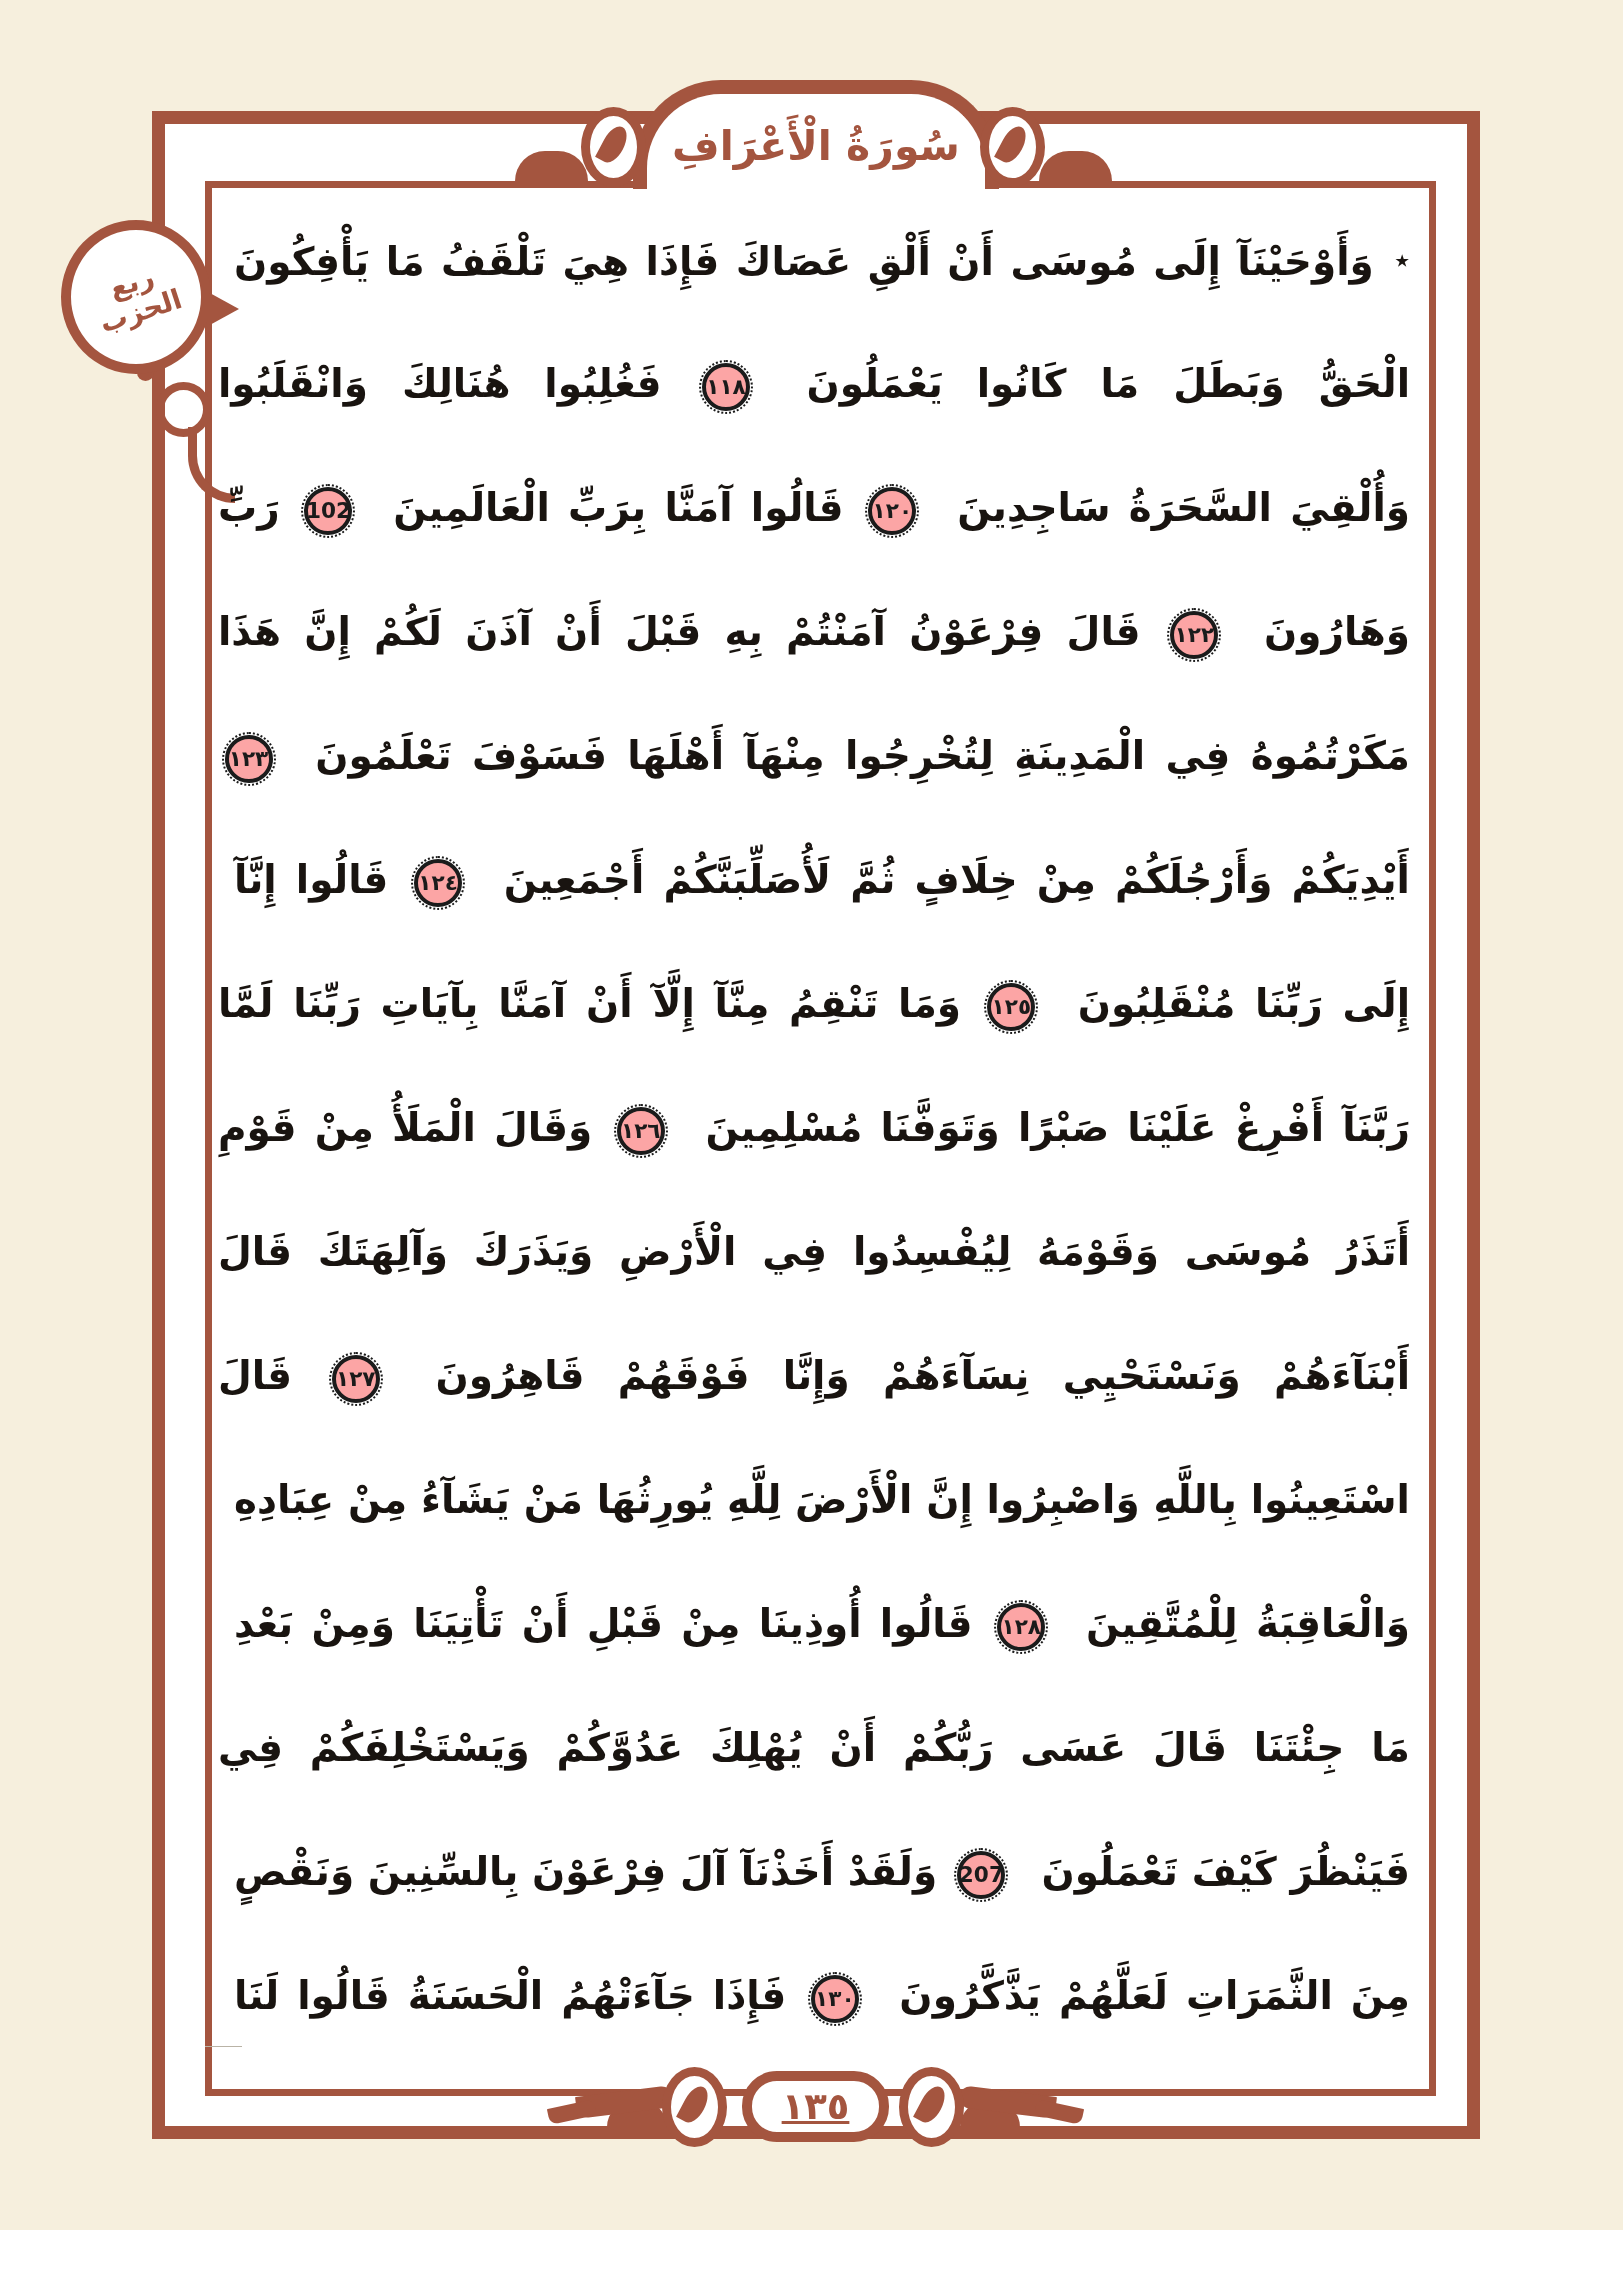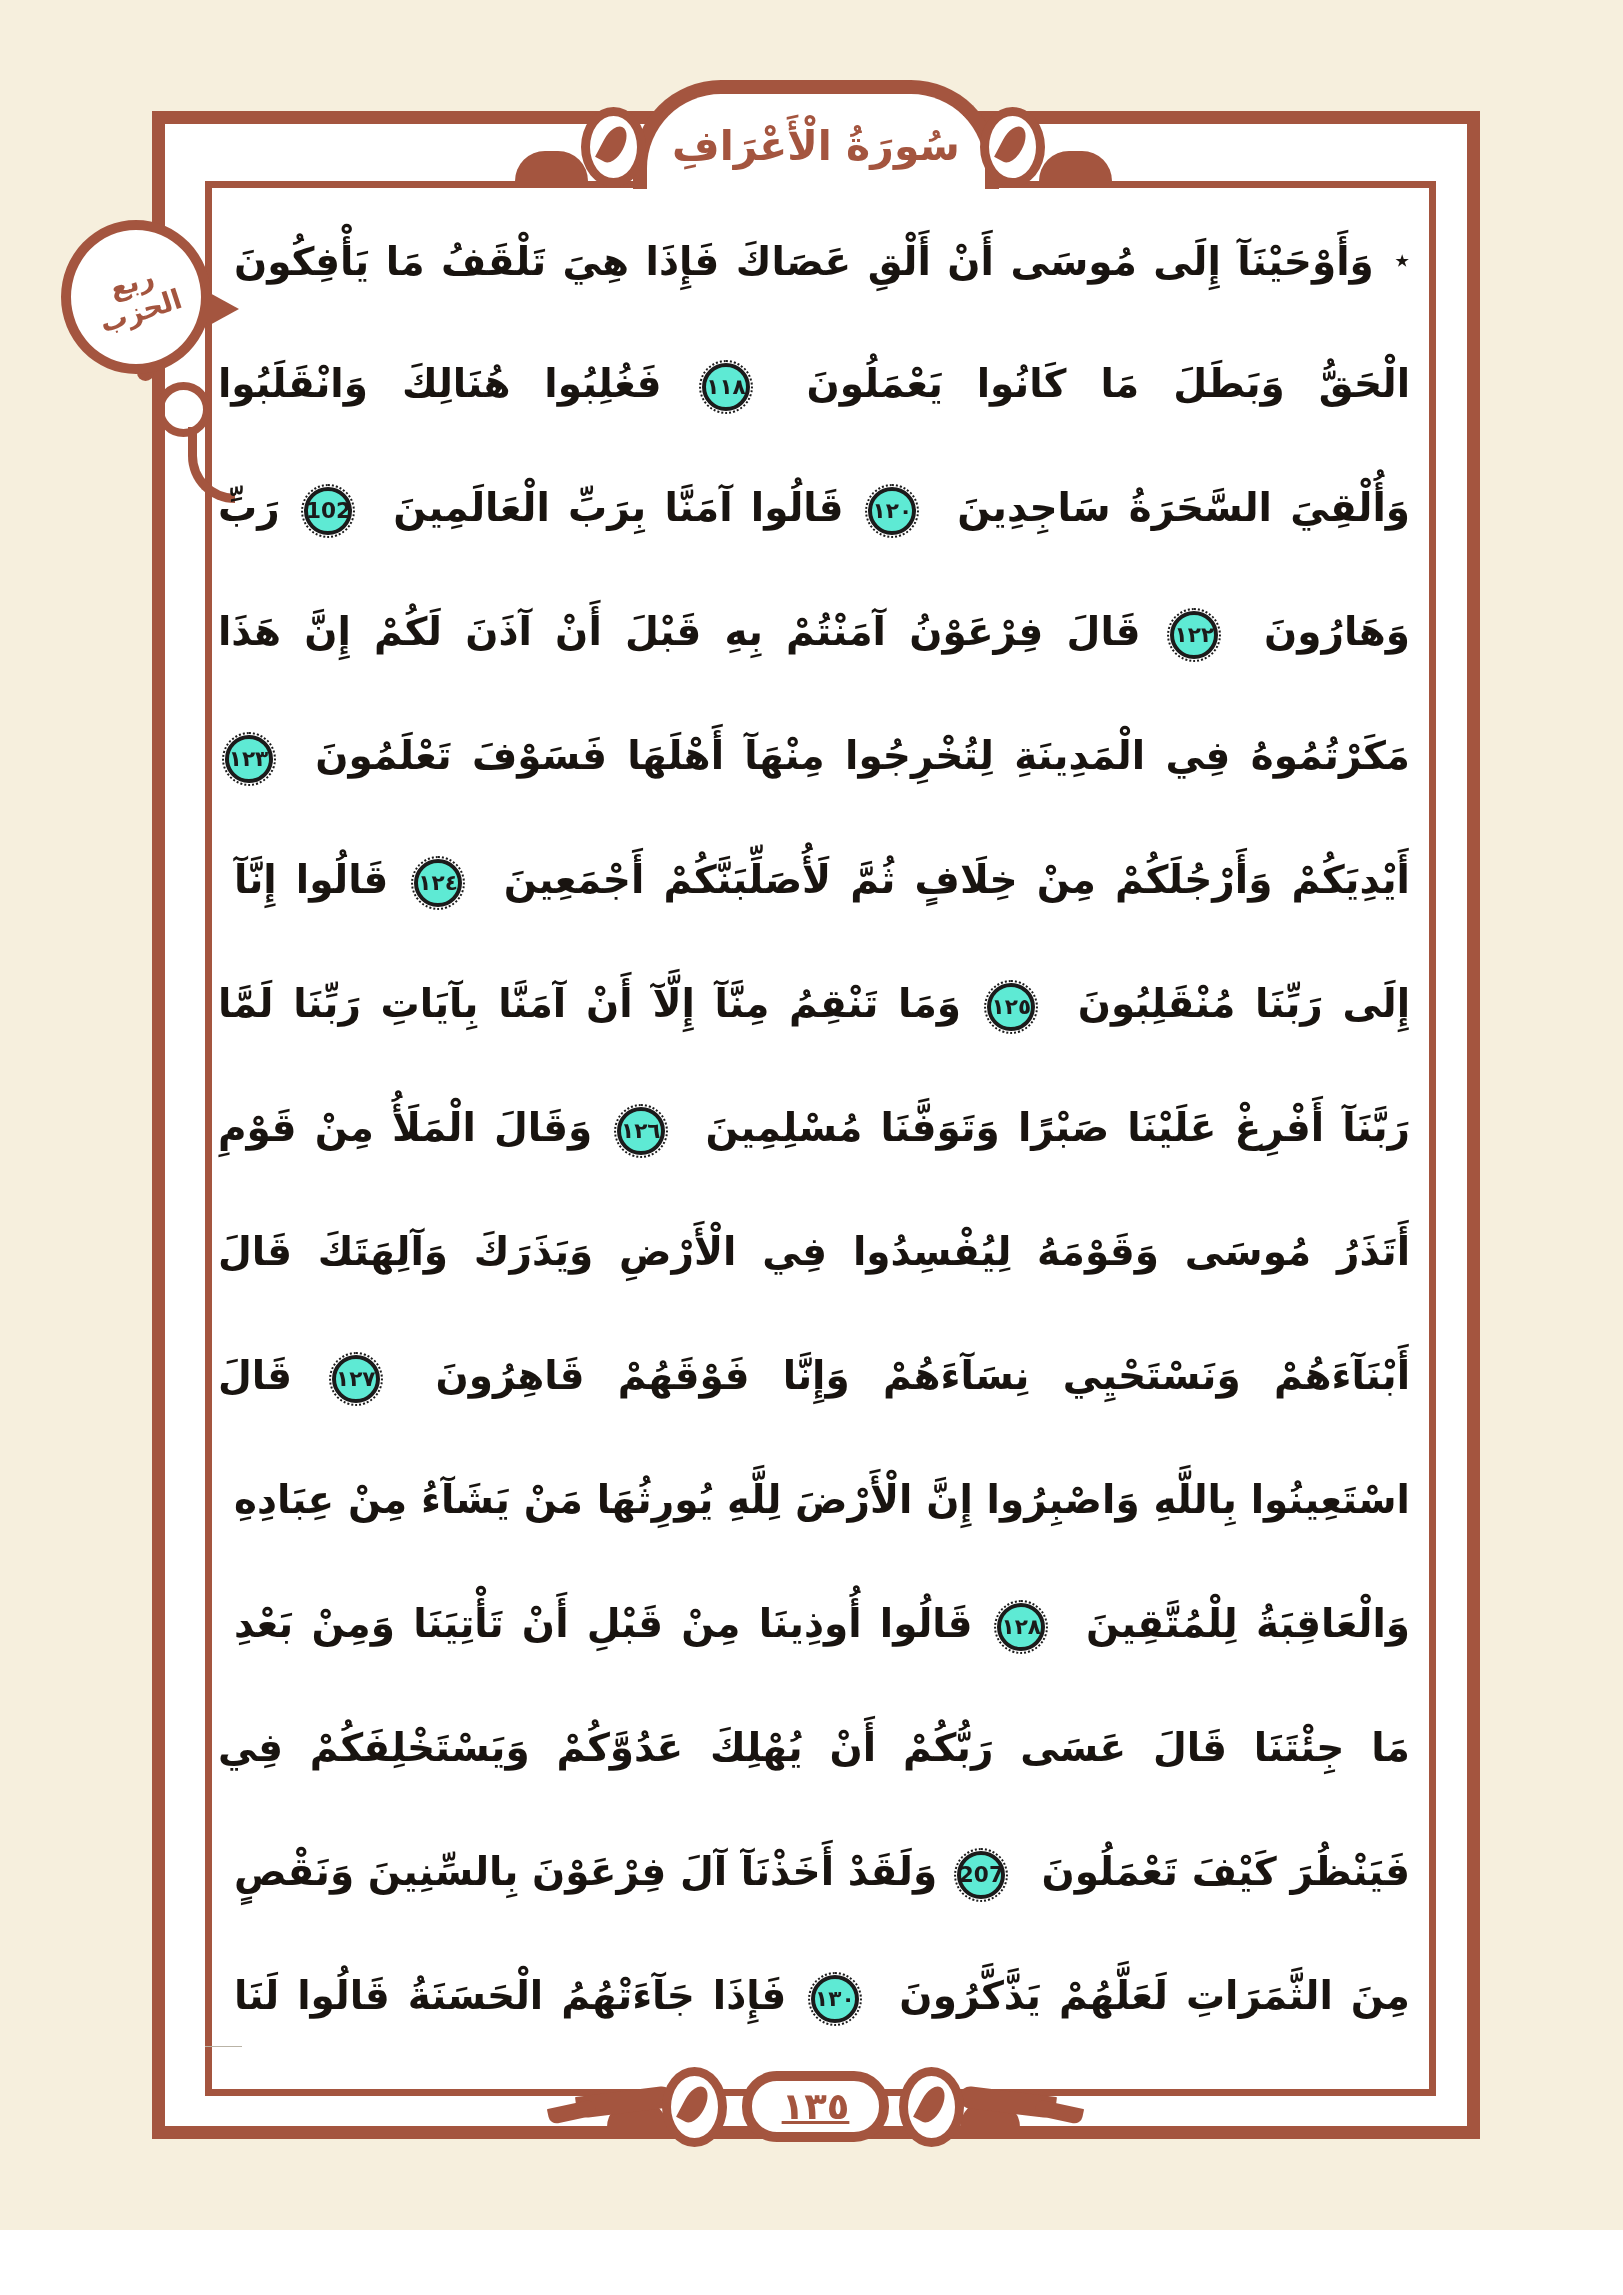--- a/index.html
+++ b/index.html
@@ -13,21 +13,21 @@
     border:7.2px solid var(--frame,#A4553F);background:#ffffff;box-sizing:border-box;z-index:2;}
 
   
   .text-area{position:absolute;left:218px;top:198px;width:1192px;height:1871px;z-index:4;direction:rtl;}
   .qline{height:124px;line-height:124px;font-size:39px;font-weight:bold;color:var(--ink,#191410);
     text-align:justify;text-align-last:justify;overflow:hidden;}
   .qtxt{white-space:normal;margin-left:16px;}
   .star{font-size:29px;vertical-align:5.2px;padding-left:3.9px;}
   .ayah-badge{display:inline-flex;align-items:center;justify-content:center;box-sizing:border-box;
     width:48px;height:48px;border:4.6px solid #1b1b1b;border-radius:50%;outline:2px dotted #1b1b1b;
-    outline-offset:1.3px;background:#5eead4;color:#1b1b1b;font-size:21.6px;font-weight:bold;
+    outline-offset:1.3px;background:#fca5a5;color:#1b1b1b;font-size:21.6px;font-weight:bold;
     vertical-align:middle;margin:0 6.5px;line-height:1;}
 
   
   .header-cartouche{position:absolute;left:633px;top:80px;width:366px;height:109px;
     border:14.4px solid var(--frame,#A4553F);border-bottom:none;border-radius:88px 88px 0 0;
     background:#fff;box-sizing:border-box;z-index:5;display:flex;align-items:center;justify-content:center;}
   .surah-title{color:var(--frame,#A4553F);font-size:41px;font-weight:bold;padding-top:9.2px;}
 
   .bud{position:absolute;width:65px;height:80px;border:9.8px solid var(--frame,#A4553F);
     border-radius:50%;background:#fff;box-sizing:border-box;z-index:6;}

